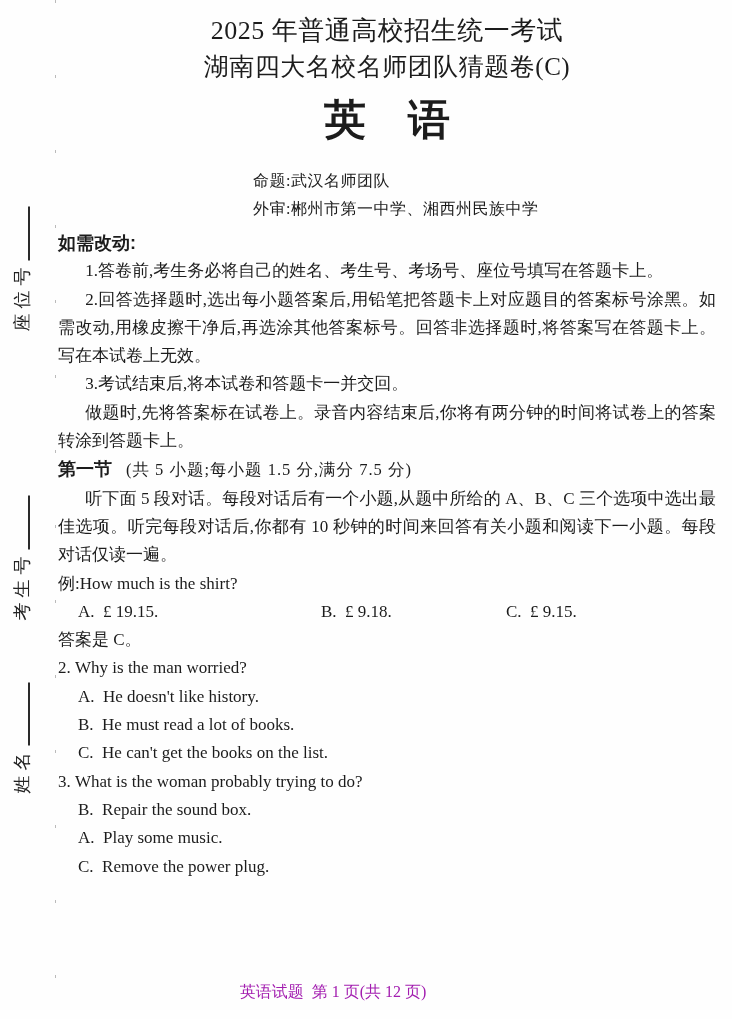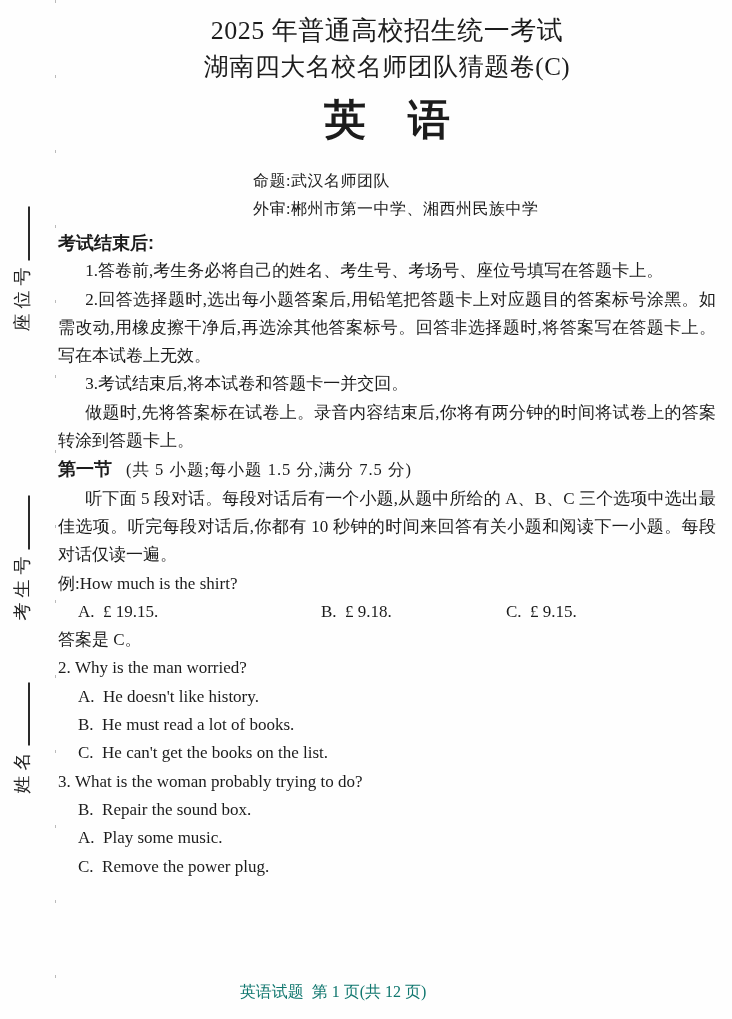--- a/index.html
+++ b/index.html
@@ -64,21 +64,21 @@
     display:grid; grid-template-columns:243px 185px auto;
     padding-left:20px; font-size:17px; line-height:28.3px;
   }
   .opt, .q-text, .q-num, .footer-text, .meta span { white-space:pre-wrap; }
   .q-line { font-size:17px; line-height:28.3px; }
   .q-num  { display:inline-block; min-width:13px; margin-right:4px; }
   .opt-stack { padding-left:20px; font-size:17px; line-height:28.3px; }
 
   .footer {
     position:absolute; left:0; top:982px; width:666px;
-    text-align:center; font-size:16px; color:#0f766e;
+    text-align:center; font-size:16px; color:#a21caf;
   }
 </style>
 </head>
 <body>
 
 <div class="sheet">
 
   <div class="foldline"></div>
 
   <div class="margin-field mf-seat">
@@ -95,21 +95,21 @@
 
     <div class="title1">2025 年普通高校招生统一考试</div>
     <div class="title2">湖南四大名校名师团队猜题卷(C)</div>
     <div class="subject">英　语</div>
 
     <div class="meta">
       <div><span>命题:武汉名师团队</span></div>
       <div><span>外审:郴州市第一中学、湘西州民族中学</span></div>
     </div>
 
-    <div class="notice-head">考试结束后:</div>
+    <div class="notice-head">如需改动:</div>
     <div class="para">1.答卷前,考生务必将自己的姓名、考生号、考场号、座位号填写在答题卡上。</div>
     <div class="para">2.回答选择题时,选出每小题答案后,用铅笔把答题卡上对应题目的答案标号涂黑。如需改动,用橡皮擦干净后,再选涂其他答案标号。回答非选择题时,将答案写在答题卡上。写在本试卷上无效。</div>
     <div class="para">3.考试结束后,将本试卷和答题卡一并交回。</div>
 
     <div class="para">做题时,先将答案标在试卷上。录音内容结束后,你将有两分钟的时间将试卷上的答案转涂到答题卡上。</div>
 
     <div class="sec-head">
       <span class="h-bold">第一节</span><span class="sec-gap"></span><span class="h-norm">(共 5 小题;每小题 1.5 分,满分 7.5 分)</span>
     </div>
     <div class="para">听下面 5 段对话。每段对话后有一个小题,从题中所给的 A、B、C 三个选项中选出最佳选项。听完每段对话后,你都有 10 秒钟的时间来回答有关小题和阅读下一小题。每段对话仅读一遍。</div>

